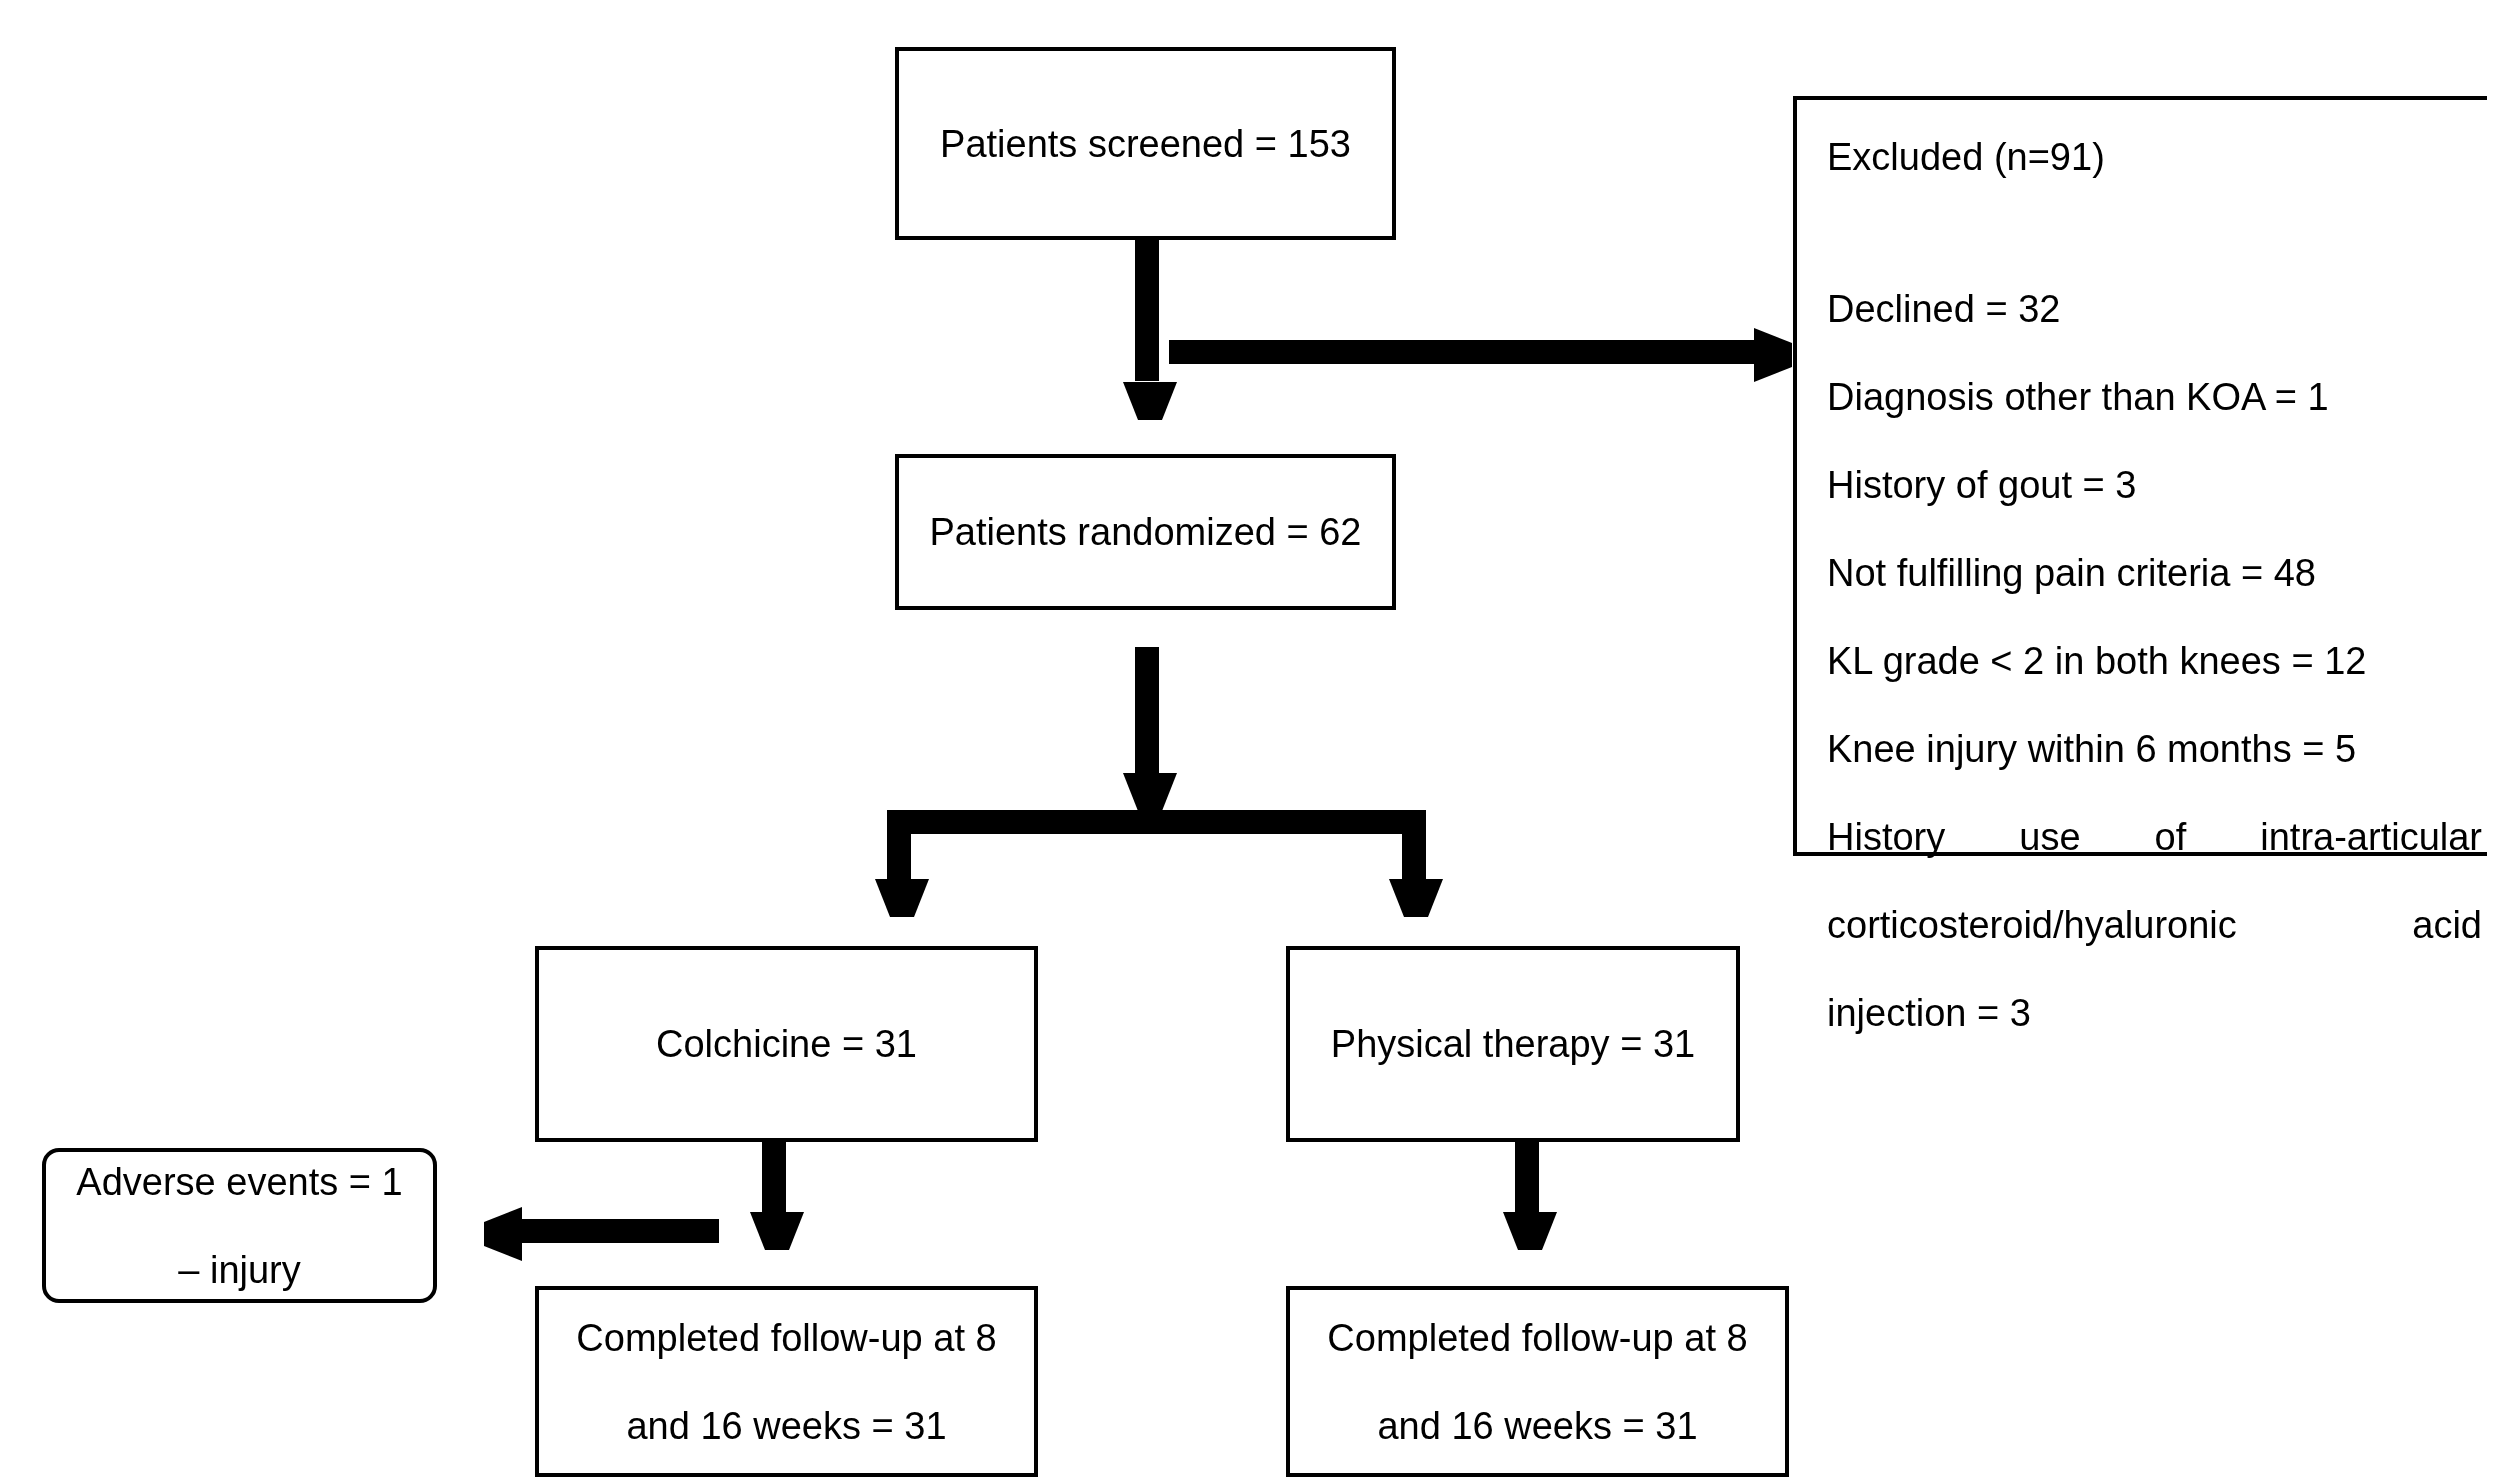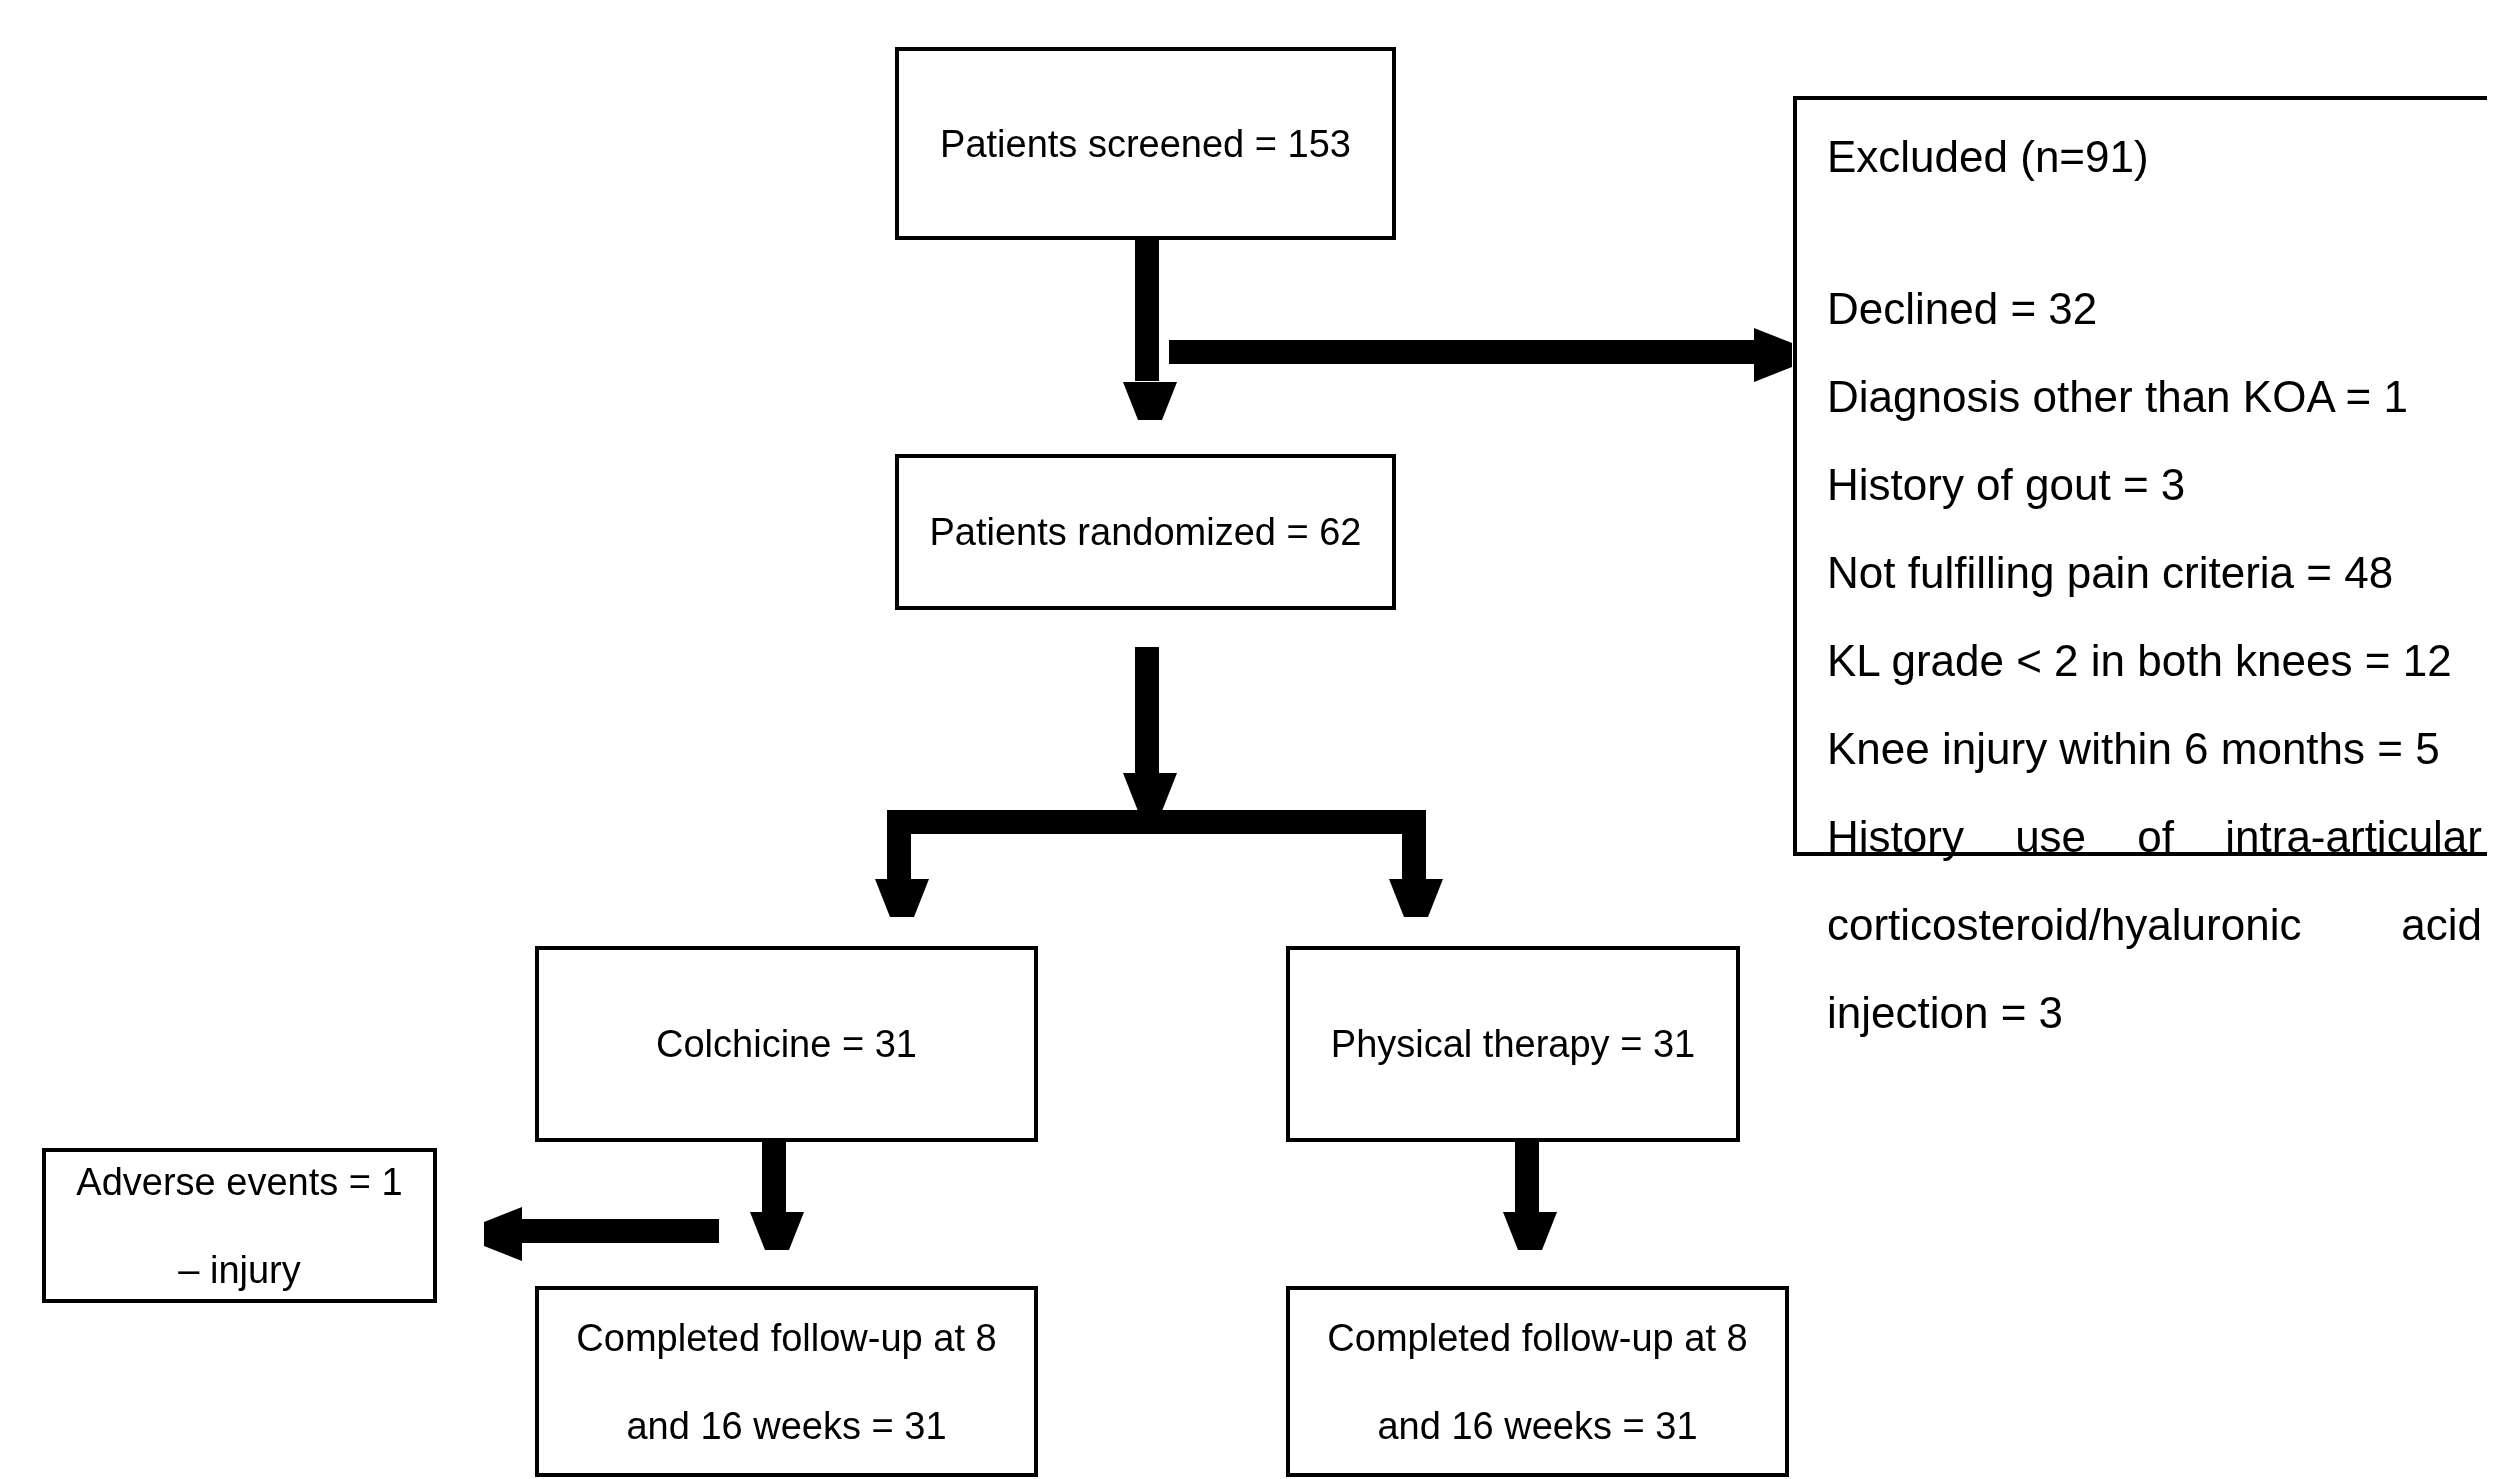--- a/index.html
+++ b/index.html
@@ -35,26 +35,26 @@
 
   .box-screened    { left: 871px; top: 23px;   width: 501px; height: 193px; }
   .box-randomized  { left: 871px; top: 430px;  width: 501px; height: 156px; }
   .box-excluded    {
     left: 1769px; top: 72px; width: 723px; height: 760px;
     display: block; text-align: left;
     padding: 13px 18px;
   }
   .box-colchicine  { left: 511px;  top: 922px; width: 503px; height: 196px; }
   .box-pt          { left: 1262px; top: 922px; width: 454px; height: 196px; }
-  .box-adverse     { left: 18px;   top: 1124px; width: 395px; height: 155px; }
+  .box-adverse     { left: 18px;   top: 1124px; width: 395px; height: 155px; border-radius: 17px; }
   .box-comp-left   { left: 511px;  top: 1262px; width: 503px; height: 191px; }
   .box-comp-right  { left: 1262px; top: 1262px; width: 503px; height: 191px; }
 
   .xline {
-    font-size: 44px;
+    font-size: 38px;
     line-height: 64px;
     min-height: 64px;
     white-space: nowrap;
   }
   .xline.justify {
     white-space: normal;
     text-align: justify;
     text-align-last: justify;
   }
 

